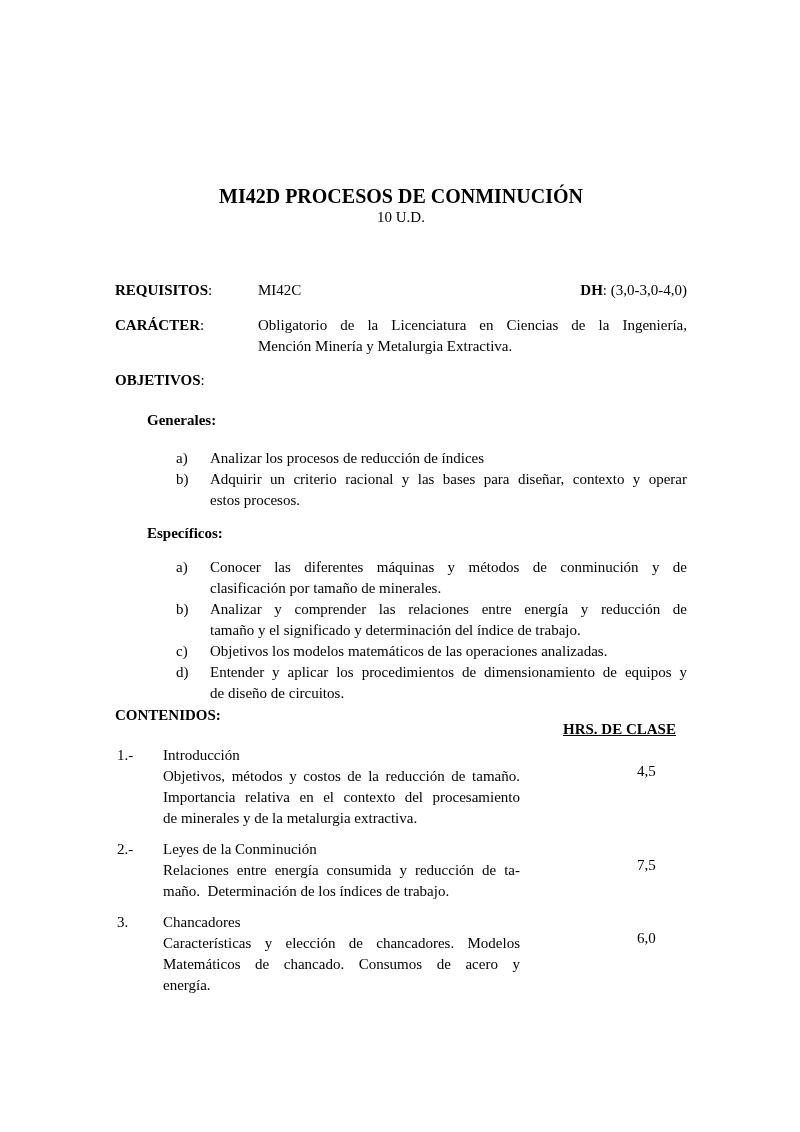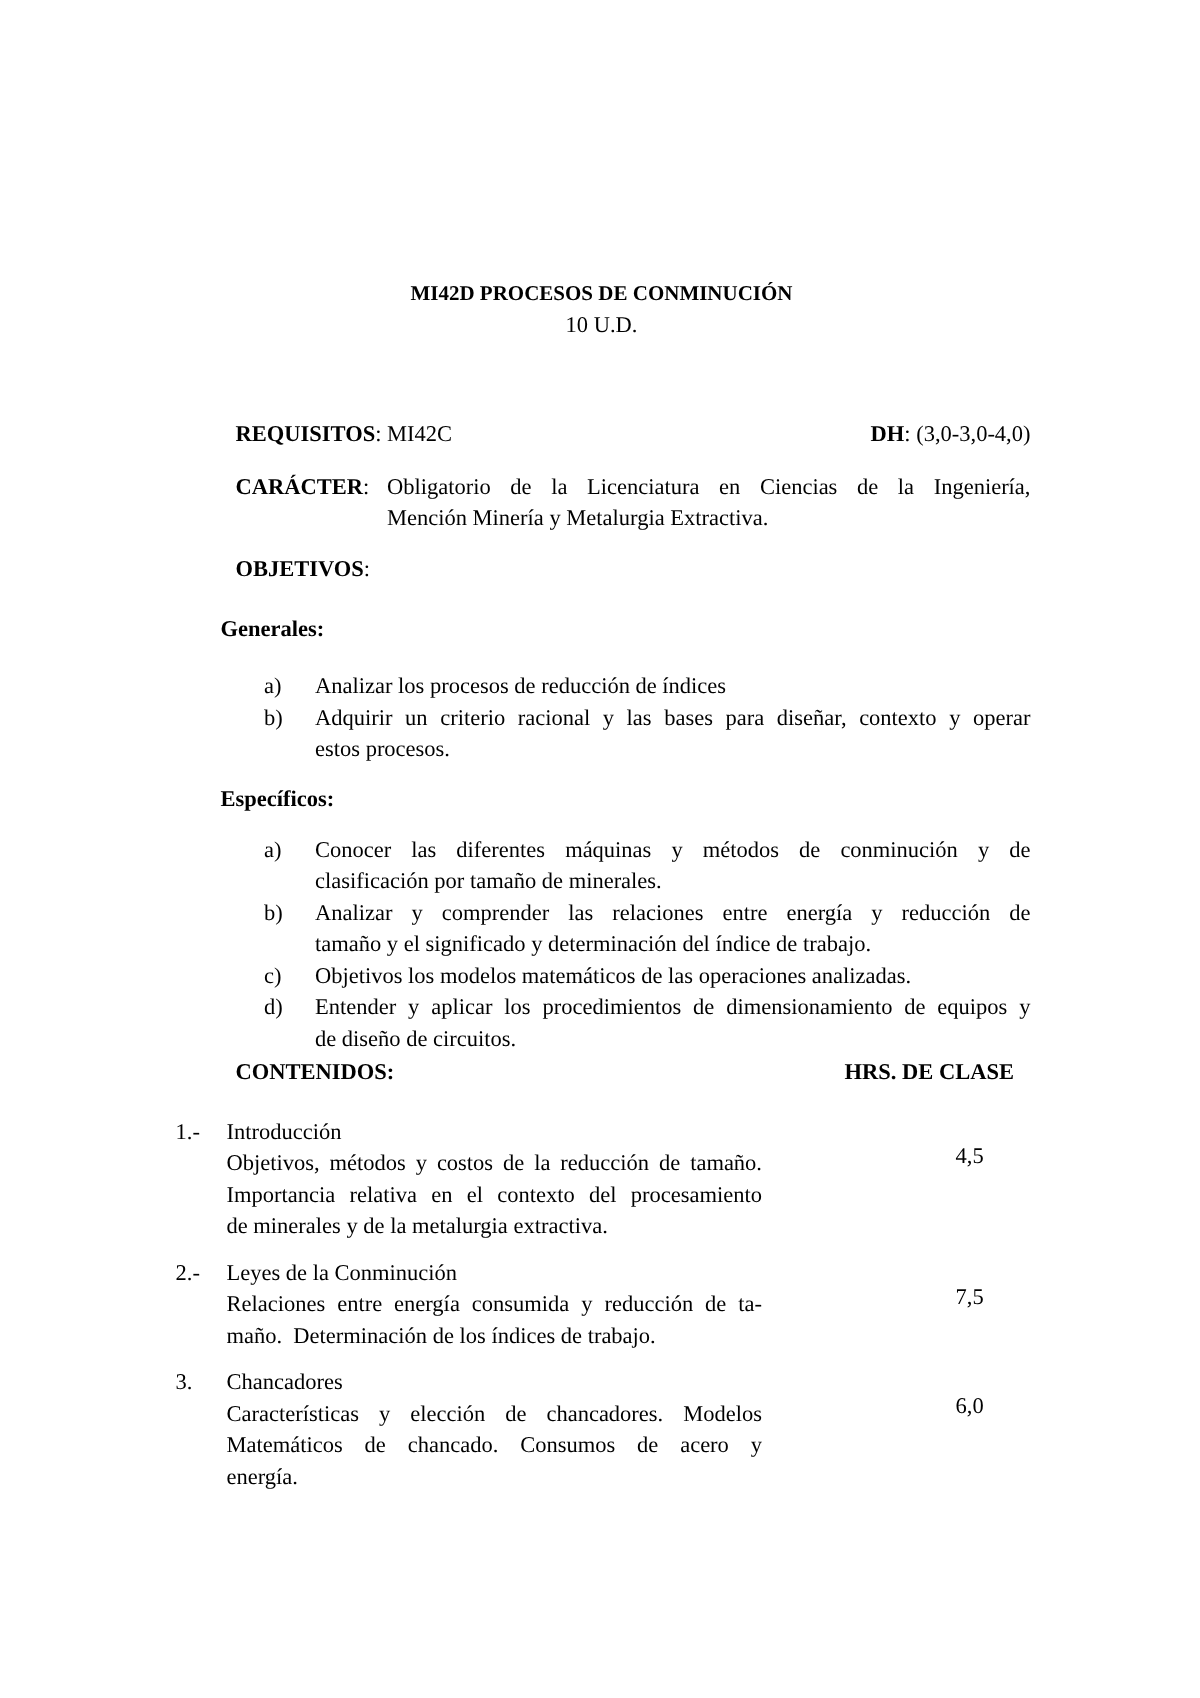--- a/index.html
+++ b/index.html
@@ -8,45 +8,45 @@
     width: 800px;
     height: 1132px;
     background: #ffffff;
     font-family: "Liberation Serif", serif;
     font-size: 15px;
     line-height: 21px;
     color: #000000;
     overflow: hidden;
   }
   .blk { position: absolute; left: 115px; width: 572px; }
-  b, .b { font-weight: bold; margin-left: 42px; }
+  b, .b { font-weight: bold; }
 
   
   .hdr { text-align: center; }
-  .title { font-weight: bold; font-size: 14px; }
+  .title { font-weight: bold; font-size: 20px; }
 
   
   .val { position: absolute; left: 143px; top: 0; text-align: center; }
   .dh  { position: absolute; right: 0; top: 0; }
   .para { position: absolute; left: 143px; top: 0; width: 429px; }
 
   
   .line { white-space: normal; }
   .line.j { text-align: justify; text-align-last: justify; }
 
   
   .subhead { margin-left: 32px; font-weight: bold; }
   .li { position: relative; padding-left: 95px; }
   .li .marker { position: absolute; left: 61px; top: 0; }
 
   
-  .hrshdr { position: absolute; left: 448px; top: 0; font-weight: bold; }
+  .hrshdr { position: absolute; left: 448px; top: 14px; font-weight: bold; text-decoration: underline; }
   .crow { position: relative; margin-bottom: 10px; }
   .cnum { position: absolute; left: 2px; top: 0; }
-  .cbody { margin-left: 36px; width: 357px; }
+  .cbody { margin-left: 48px; width: 357px; }
   .chours { position: absolute; left: 522px; top: 16px; }
 </style>
 </head>
 <body>
 
 <div class="page">
 
   <div class="blk hdr" style="top:186px">
     <div class="title">MI42D PROCESOS DE CONMINUCIÓN</div>
     <div>10 U.D.</div>

